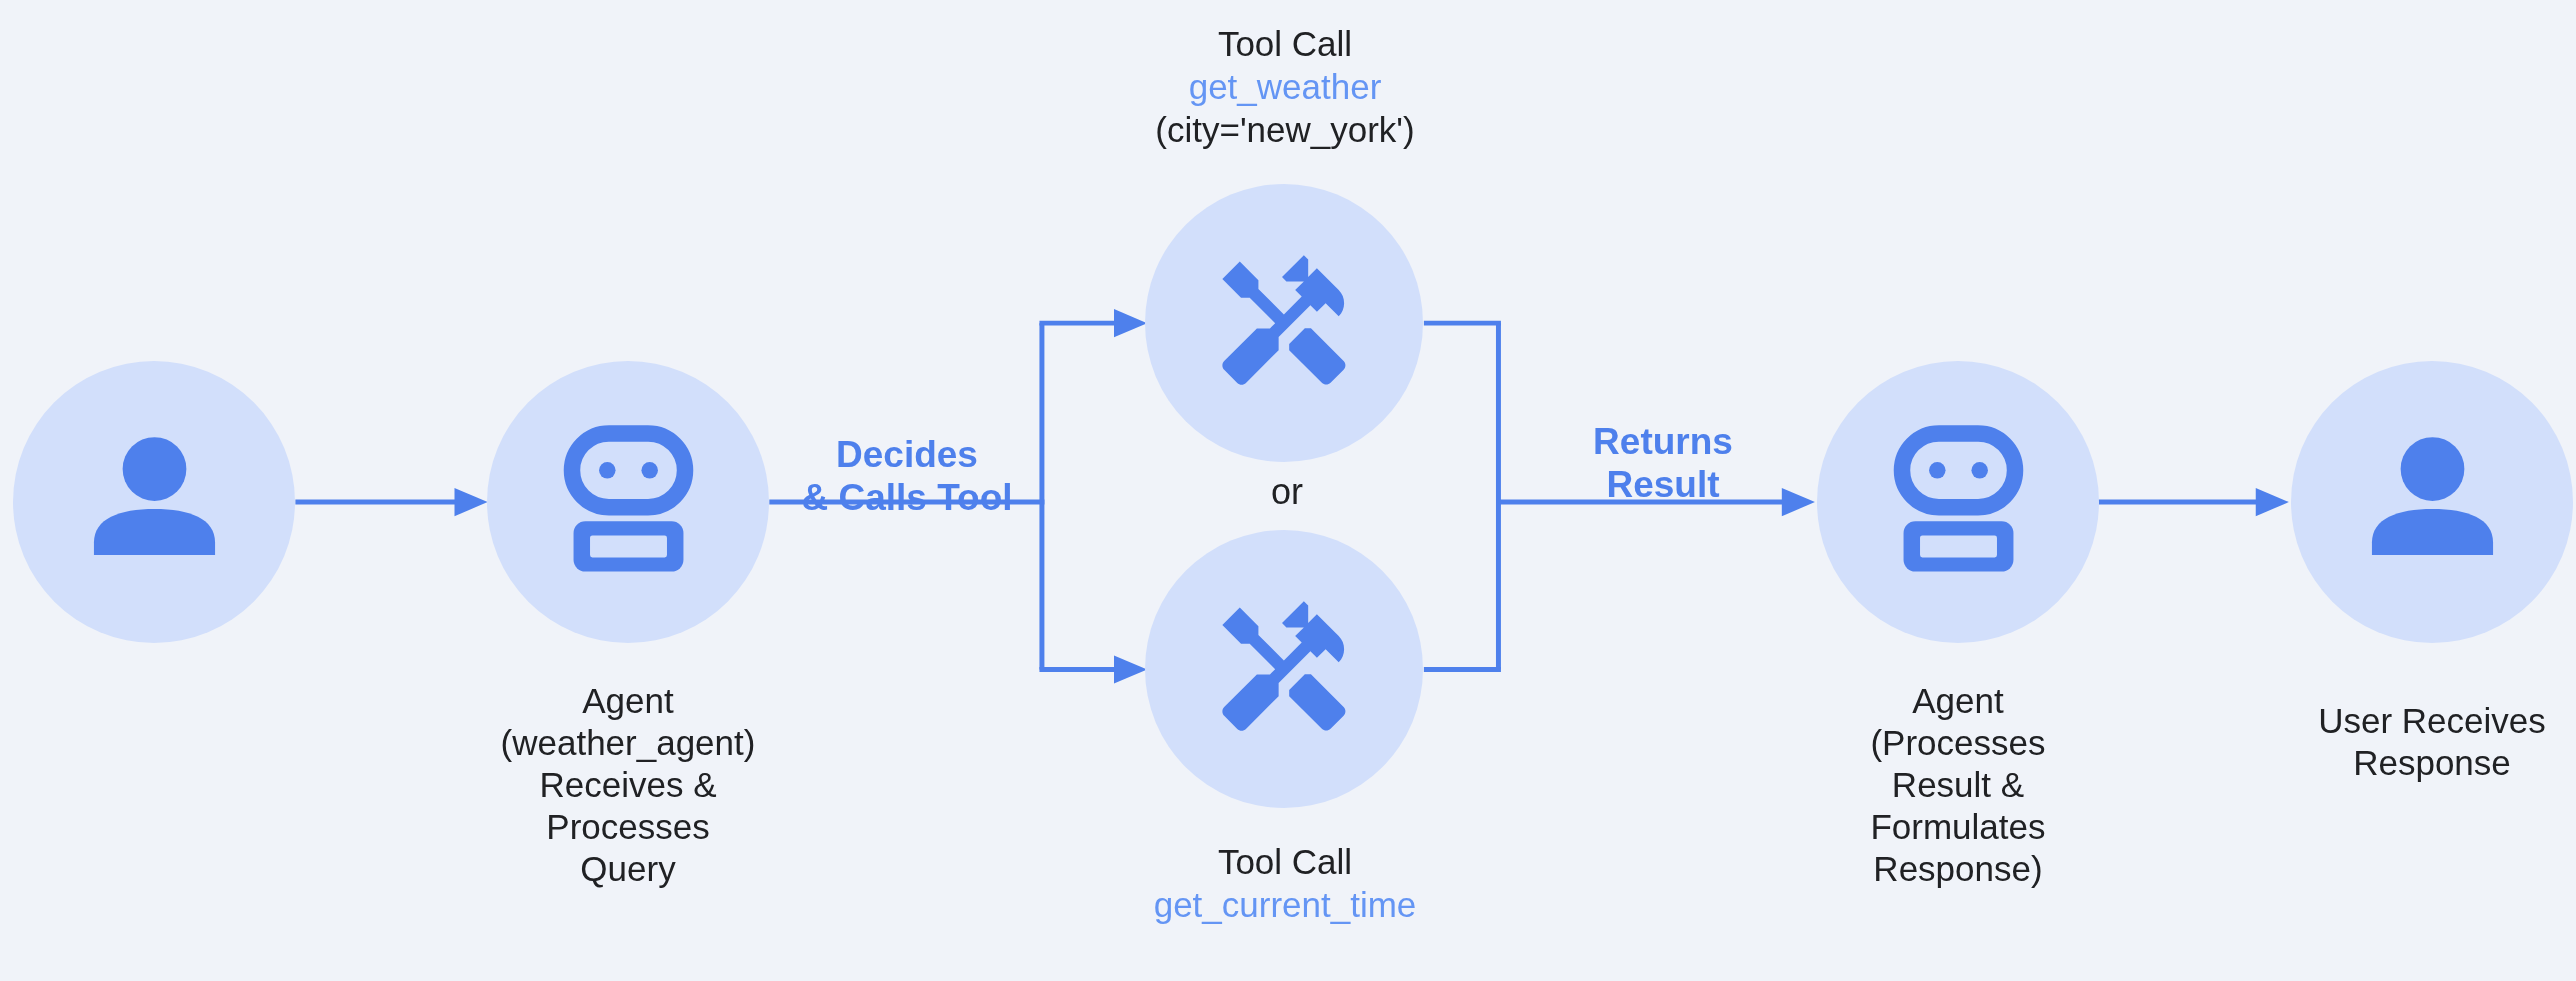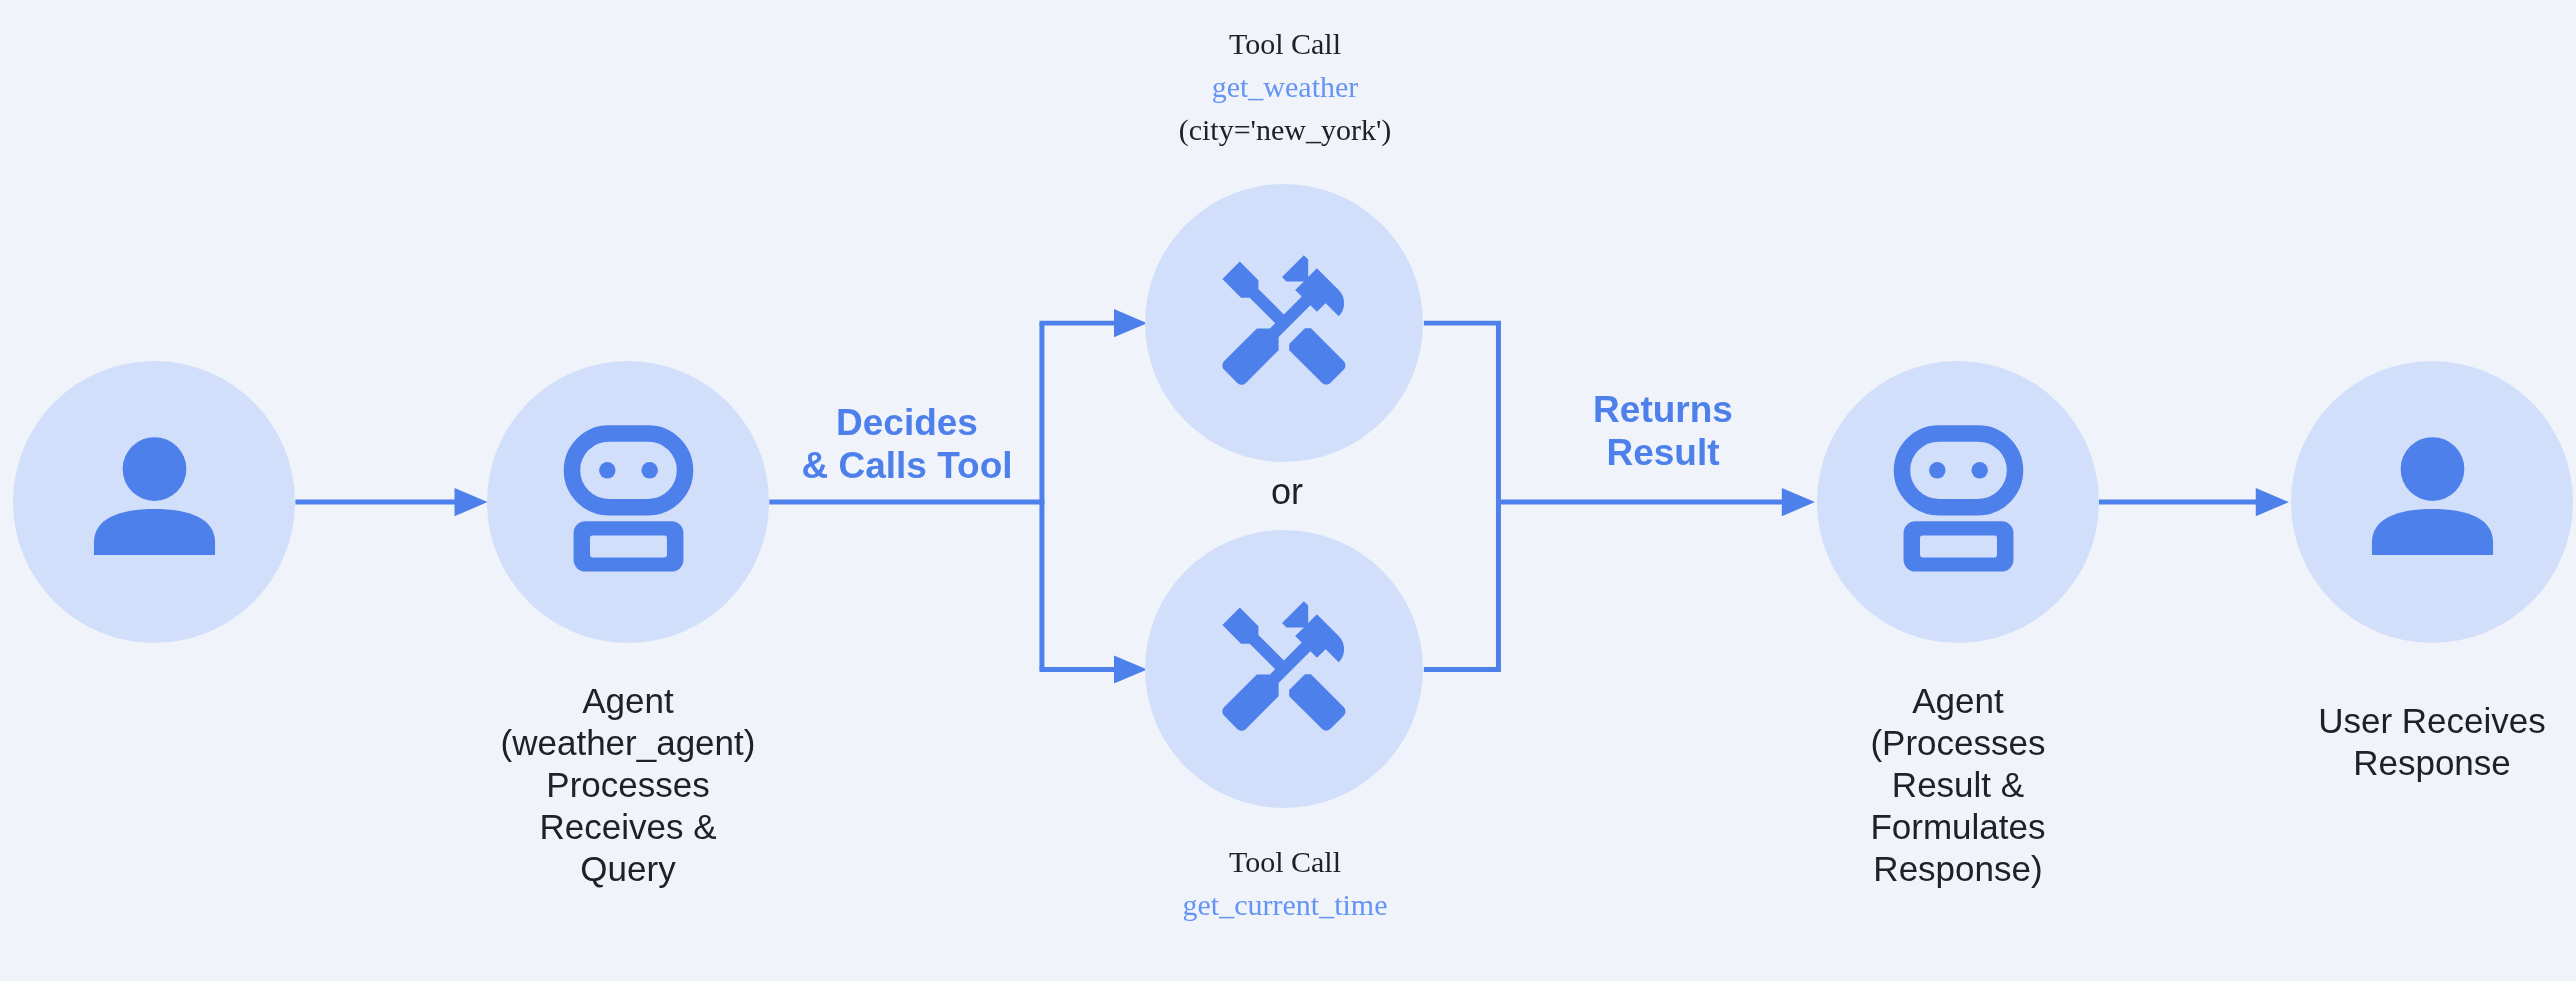--- a/index.html
+++ b/index.html
@@ -46,29 +46,29 @@
   }
   .flow-label{
     position:absolute;
     transform:translateX(-50%);
     text-align:center;
     font-size:37px;
     line-height:43px;
     font-weight:700;
     color:var(--accent-blue);
     white-space:nowrap;
+    margin-top:32px;
   }
   .tool-label{
     position:absolute;
     transform:translateX(-50%);
     text-align:center;
-    font-size:30px;
+    font-size:35px;
     line-height:43px;
     white-space:nowrap;
-    font-family:Liberation Serif, serif;
   }
   .fn-name{color:var(--function-blue);}
   .or-label{
     position:absolute;
     transform:translate(-50%,-50%);
     font-size:36px;
     color:var(--text-dark);
   }
   .icon-person{width:153px;height:153px;}
   .icon-robot{width:157px;height:157px;}
@@ -124,22 +124,22 @@
       <rect class="robot-head" x="28" y="12" width="144" height="94" rx="47"></rect>
       <circle class="robot-eye" cx="73" cy="59" r="10.5"></circle>
       <circle class="robot-eye" cx="127" cy="59" r="10.5"></circle>
       <rect class="robot-body" x="30" y="124" width="140" height="64" rx="15"></rect>
       <rect class="robot-slot" x="51" y="142" width="98" height="28" rx="3"></rect>
     </svg>
   </div>
   <div class="caption" style="left:628px;top:680px;">
     <div>Agent</div>
     <div>(weather_agent)</div>
+    <div>Receives &amp;</div>
     <div>Processes</div>
-    <div>Receives &amp;</div>
     <div>Query</div>
   </div>
 
   <div class="flow-label" style="left:907px;top:401px;">
     <div>Decides</div>
     <div>&amp; Calls Tool</div>
   </div>
 
   <div class="tool-label" style="left:1285px;top:21.5px;">
     <div>Tool Call</div>

